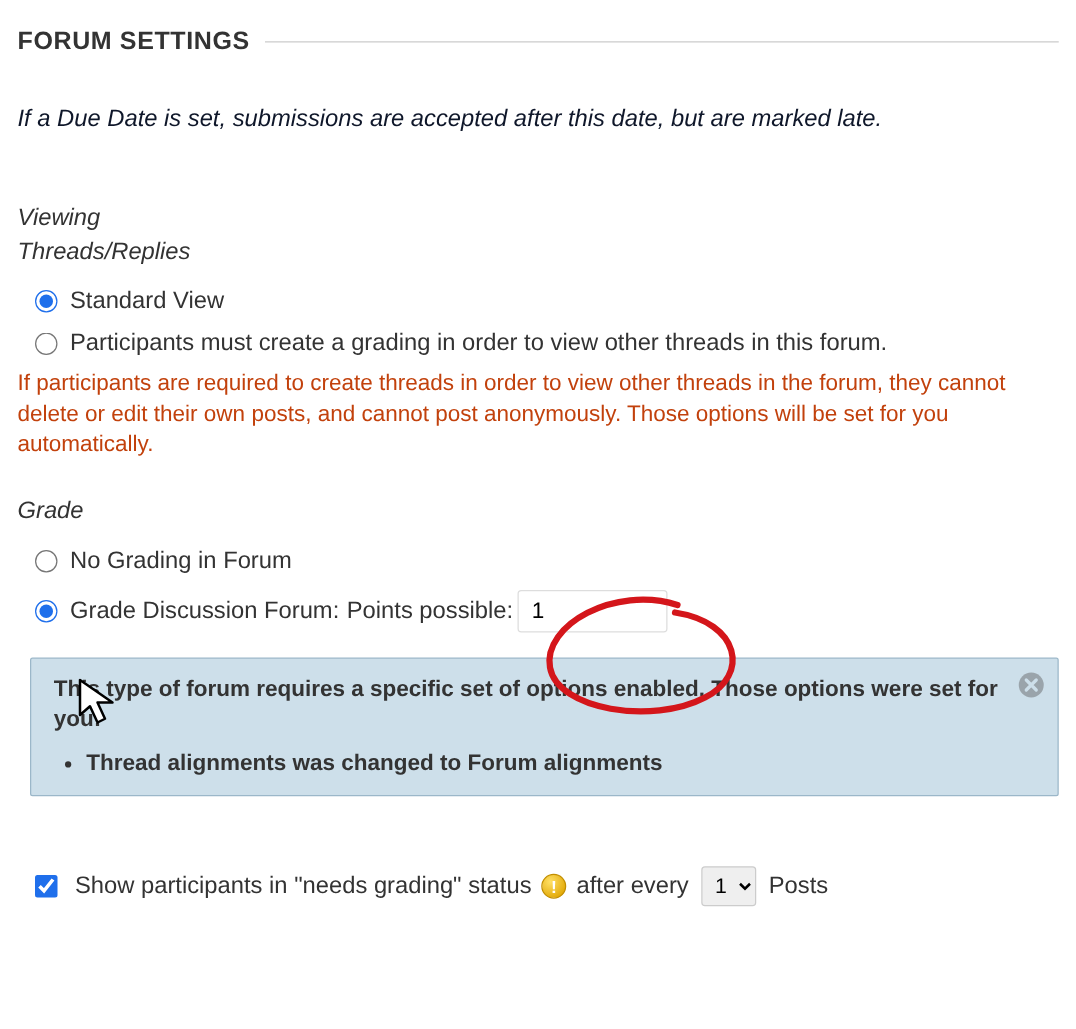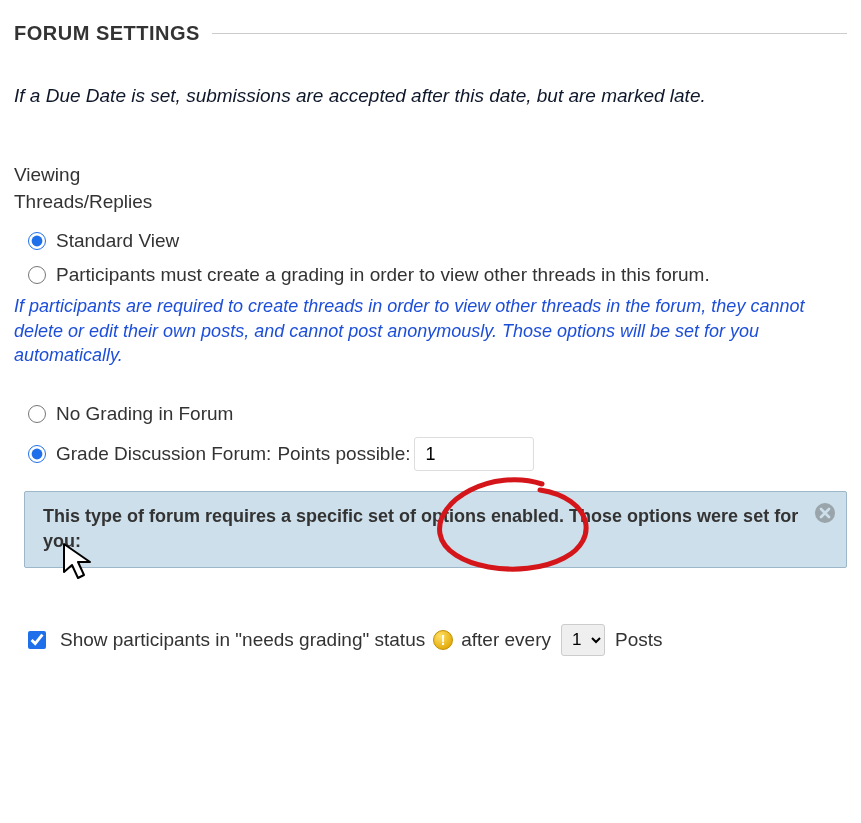--- a/index.html
+++ b/index.html
@@ -36,38 +36,38 @@
     font-style: italic;
     color: #0f172a;
     font-size: 19px;
     margin-bottom: 56px;
   }
   .field-label {
     color: #333;
     font-size: 19px;
     margin-bottom: 2px;
     line-height: 1.3;
+    font-style: italic;
   }
   .radio-group { margin-top: 10px; }
   .radio-row {
     display: flex;
     align-items: center;
     padding: 6px 0 6px 14px;
     font-size: 19px;
   }
   .radio-row input[type=radio] {
     width: 18px;
     height: 18px;
     margin: 0 10px 0 0;
     accent-color: #1f6feb;
     flex-shrink: 0;
   }
   .sub-hint {
-    font-style: italic;
-    color: #1d4ed8;
+    color: #c2410c;
     font-size: 18px;
     line-height: 1.35;
     margin: 2px 0 30px 0;
   }
   .bold { font-weight: 400; }
   .points-input {
     width: 120px;
     height: 34px;
     border: 1px solid #ddd;
     border-radius: 3px;
@@ -174,37 +174,41 @@
       <span>Standard View</span>
     </label>
     <label class="radio-row">
       <input type="radio" name="viewing" style="">
       <span>Participants must create a grading in order to view other threads in this forum.</span>
     </label>
   </div>
 
   <div class="sub-hint">If participants are required to create threads in order to view other threads in the forum, they cannot delete or edit their own posts, and cannot post anonymously. Those options will be set for you automatically.</div>
 
+  <div class="field-label" style="margin-bottom:6px;">Grade</div>
 
   <div class="radio-group">
     <label class="radio-row">
       <input type="radio" name="grade" style="">
       <span>No Grading in Forum</span>
     </label>
 
     <label class="radio-row">
       <input type="radio" name="grade" checked="" style="">
       <span class="bold">Grade Discussion Forum:</span>
       <span style="margin-left:6px;">Points possible:</span>
       <input type="text" class="points-input" value="1" style="">
     </label>
   </div>
 
   <div class="info-box">
     <div class="info-title">This type of forum requires a specific set of options enabled. Those options were set for you:</div>
+    <ul>
+      <li>Thread alignments was changed to Forum alignments</li>
+    </ul>
     <span class="info-close">
       <svg viewBox="0 0 22 22" width="22" height="22">
         <circle cx="11" cy="11" r="10" fill="#9aa4ab"></circle>
         <path d="M7 7 L15 15 M15 7 L7 15" stroke="#cddfea" stroke-width="2.6" stroke-linecap="round"></path>
       </svg>
     </span>
   </div>
 
 
   <label class="checkbox-row">

